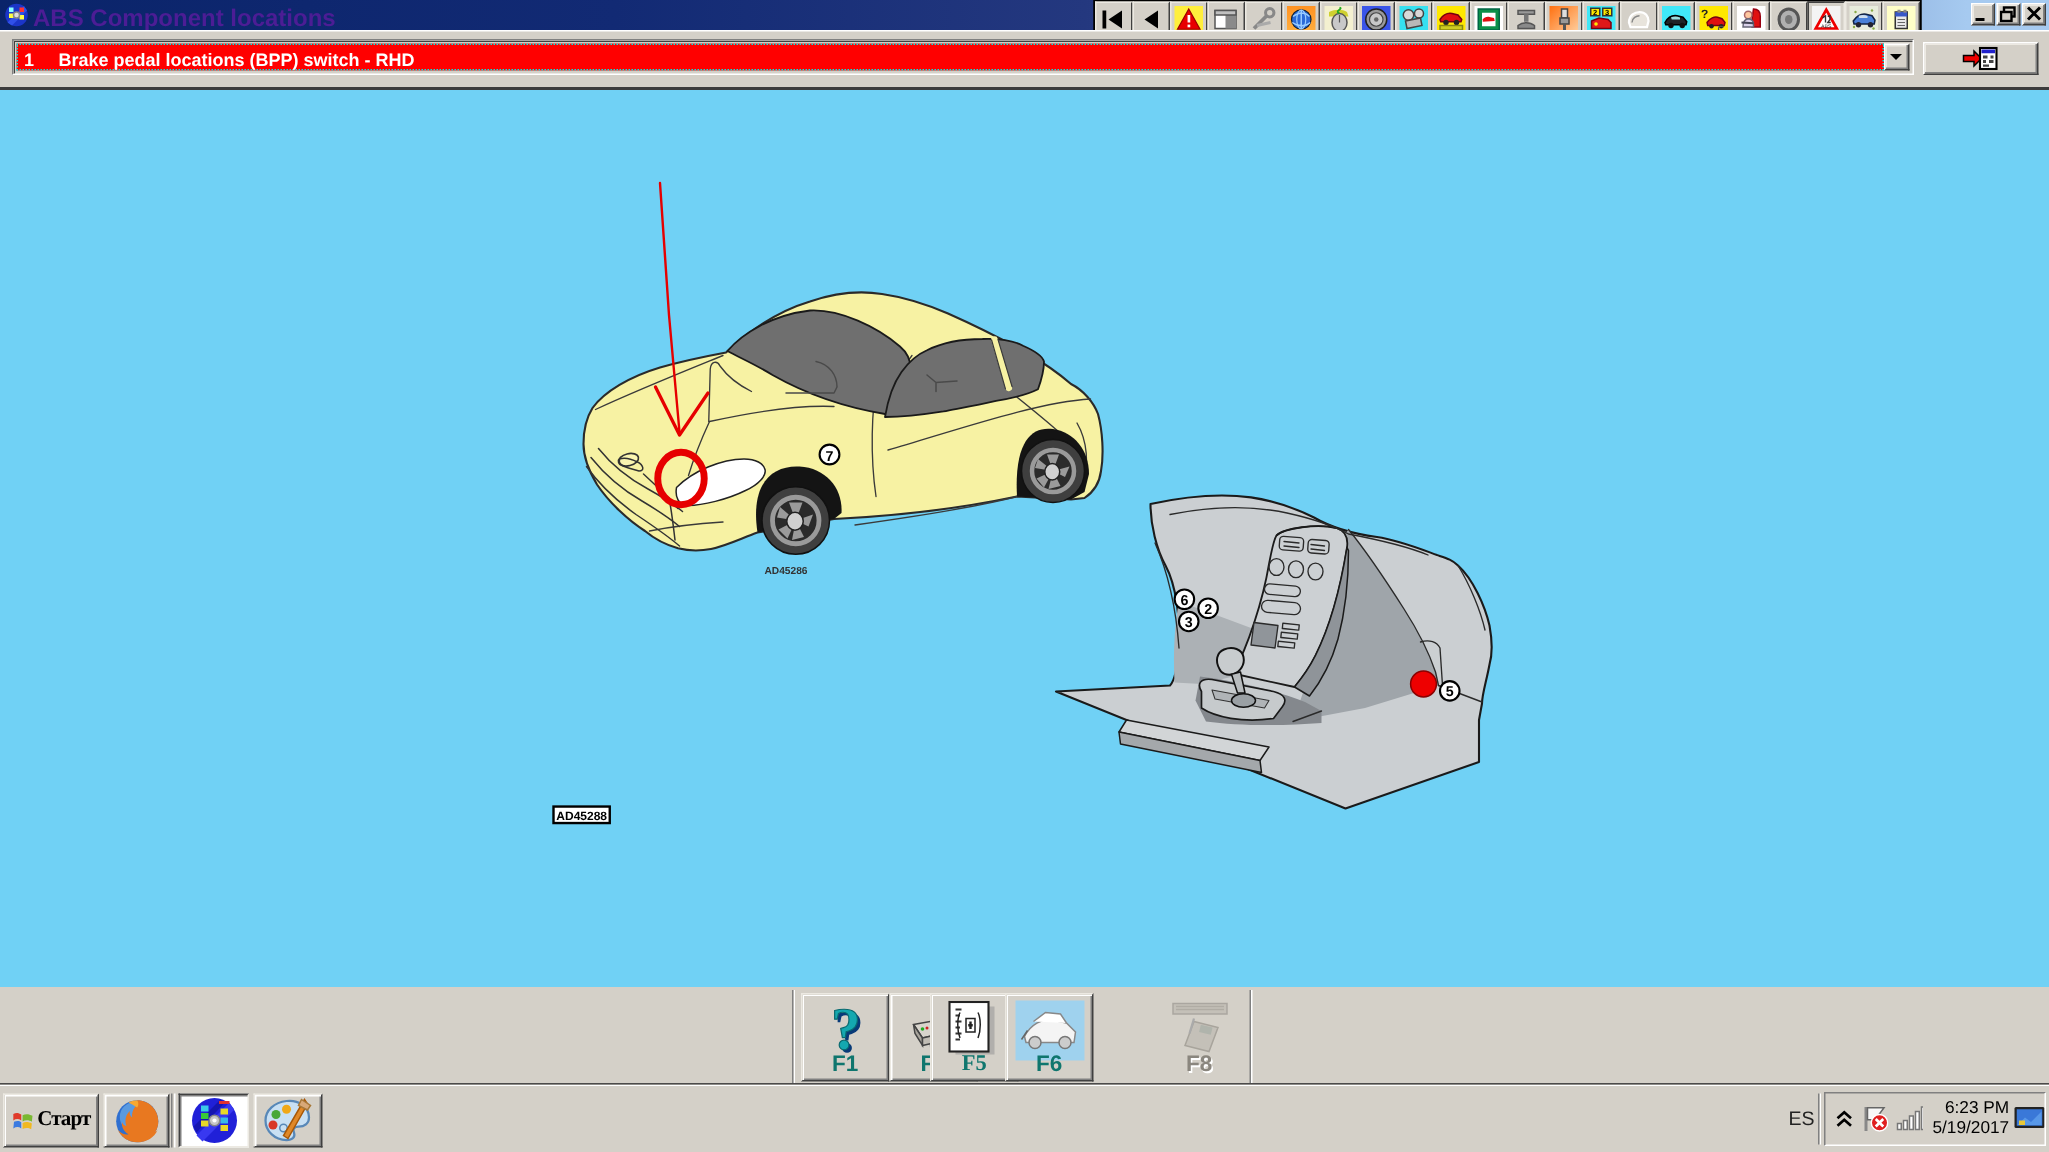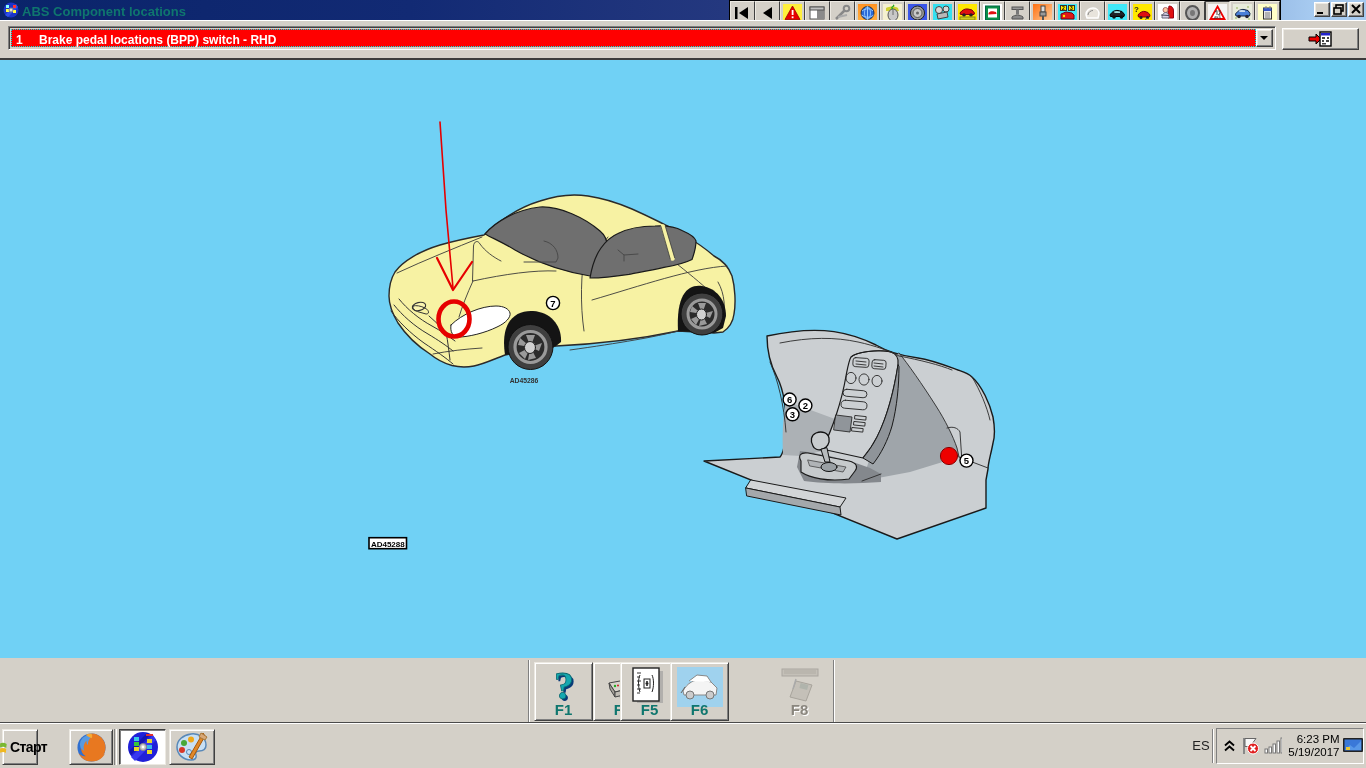--- a/index.html
+++ b/index.html
@@ -3,21 +3,21 @@
 <meta charset="utf-8">
 <style>
 * { margin:0; padding:0; box-sizing:border-box; }
 html,body { width:1366px; height:768px; overflow:hidden; }
 body { font-family:"Liberation Sans",sans-serif; background:#D4D0C8; position:relative; }
 .abs { position:absolute; }
 
 #titlebar { left:0; top:0; width:1366px; height:20px;
   background:linear-gradient(90deg,#0a246a 0%,#122a74 30%,#24387f 53%,#5a77b5 78%,#a6caf0 96%);
 }
-#titletext { left:22px; top:4px; color:#0f766e; font-weight:bold; font-size:13px; letter-spacing:0px; }
+#titletext { left:22px; top:4px; color:#4c1d95; font-weight:bold; font-size:16px; letter-spacing:0px; }
 
 .winbtn { top:2px; width:16px; height:15px; background:#D4D0C8;
   border:1px solid; border-color:#fff #404040 #404040 #fff;
   box-shadow:inset -1px -1px 0 #808080, inset 1px 1px 0 #ece9e2;
   display:flex; align-items:center; justify-content:center; }
 
 #toolbar { left:729px; top:0; width:552px; height:26px; background:#000; border:1px solid #000; display:flex; }
 .tbi { width:25px; height:24px; background:#D4D0C8; border:1px solid; border-color:#ece9e2 #404040 #404040 #ece9e2; position:relative; }
 .tbi .ic { position:absolute; left:2px; top:2px; width:19px; height:18px; overflow:hidden; }
 
@@ -451,21 +451,21 @@
   <path d="M20,4 L32,2 L34,12 L22,15 Z" fill="#fff" stroke="#444"></path>
   <path d="M23,6 L30,5 M23,8.5 L30,7.5 M23,11 L31,10" stroke="#46c" stroke-width="1"></path>
   <path d="M8,16 L30,12 L36,20 L14,25 Z" fill="#d8d4cc" stroke="#444"></path>
   <path d="M8,16 L14,25 L14,30 L9,22 Z" fill="#a8a49c" stroke="#444"></path>
   <path d="M14,25 L36,20 L36,25 L14,30 Z" fill="#c0bcb4" stroke="#444"></path>
   <circle cx="14" cy="19" r="1.2" fill="#2a2"></circle>
         <circle cx="17" cy="18.4" r="1" fill="#c22"></circle>
   </svg></span>
   <span class="flabel">F2</span>
 </div>
-<div class="abs fbtn" style="left:620px;">
+<div class="abs fbtn" style="left:620px;font-family:Liberation Serif, serif;">
   <span class="ficon"><svg width="44" height="38">
   <rect x="9" y="4" width="26" height="32" fill="#9a9a9a" opacity="0.6"></rect>
   <rect x="5" y="1" width="26" height="33" fill="#fff" stroke="#222" stroke-width="1.4"></rect>
   <path d="M9,6 L13,6 M9,10 L12,10 M9,14 L13,14 M9,18 L12,18 M9,22 L13,22 M9,26 L12,26" stroke="#333" stroke-width="1.2"></path>
   <path d="M12,8 C10,12 10,20 12,25 M24,8 C26,12 26,20 24,25" stroke="#222" fill="none"></path>
   <rect x="16" y="12" width="6" height="9" fill="none" stroke="#222"></rect>
   <path d="M19,14 L19,19 M17.5,16.5 L20.5,16.5" stroke="#222" stroke-width="1.6"></path>
   </svg></span>
   <span class="flabel">F5</span>
 </div>
@@ -488,21 +488,21 @@
   <rect x="4" y="2" width="36" height="7" fill="#c4c0b8" stroke="#aaa6a0"></rect>
   <path d="M6,4 L38,4 M6,6 L38,6" stroke="#b0aca4"></path>
   <path d="M18,14 L34,18 L28,34 L12,30 Z" fill="#c4c0b8" stroke="#a8a49c"></path>
   <rect x="22" y="17" width="8" height="5" fill="#b0b4ac" transform="rotate(14 26 19)"></rect>
   <path d="M15,22 L18,12" stroke="#aaa" stroke-width="1.5"></path>
   </svg></span>
   <span class="flabel" style="color:#8a867e;text-shadow:1px 1px 0 #fff;">F8</span>
 </div>
 
 <div class="abs" id="taskbar"></div>
-<div class="abs tkbtn" style="left:2px;width:36px;font-stretch:condensed;">
+<div class="abs tkbtn" style="left:2px;width:64px;font-stretch:condensed;font-family:Liberation Serif, serif;">
   <svg width="15" height="16" viewBox="0 0 17 16" style="margin-right:2px;flex:none">
       <path d="M1,3 C3,2 5,2 7,3.5 L7,8 C5,6.5 3,6.5 1,8 Z" fill="#e03a2a"></path>
       <path d="M8,4 C10,3 13,3 15.5,4.5 L15,9 C13,7.5 10,7.5 8,8.7 Z" fill="#7ab832"></path>
       <path d="M1.5,9 C3.5,8 5.5,8 7,9.3 L7,14 C5,12.5 3,12.8 1,14 Z" fill="#3a7ae0"></path>
       <path d="M8,9.8 C10,8.8 13,9 15,10.3 L14.5,14.7 C12.5,13.3 10,13.5 8,14.5 Z" fill="#f0b820"></path>
     </svg>
   <span style="font-weight:bold;font-size:14px;letter-spacing:-0.6px;white-space:nowrap;">Старт</span>
 </div>
 <div class="abs tkbtn" style="left:69px;width:44px;">
   <svg width="31" height="31" viewBox="0 0 32 32">

